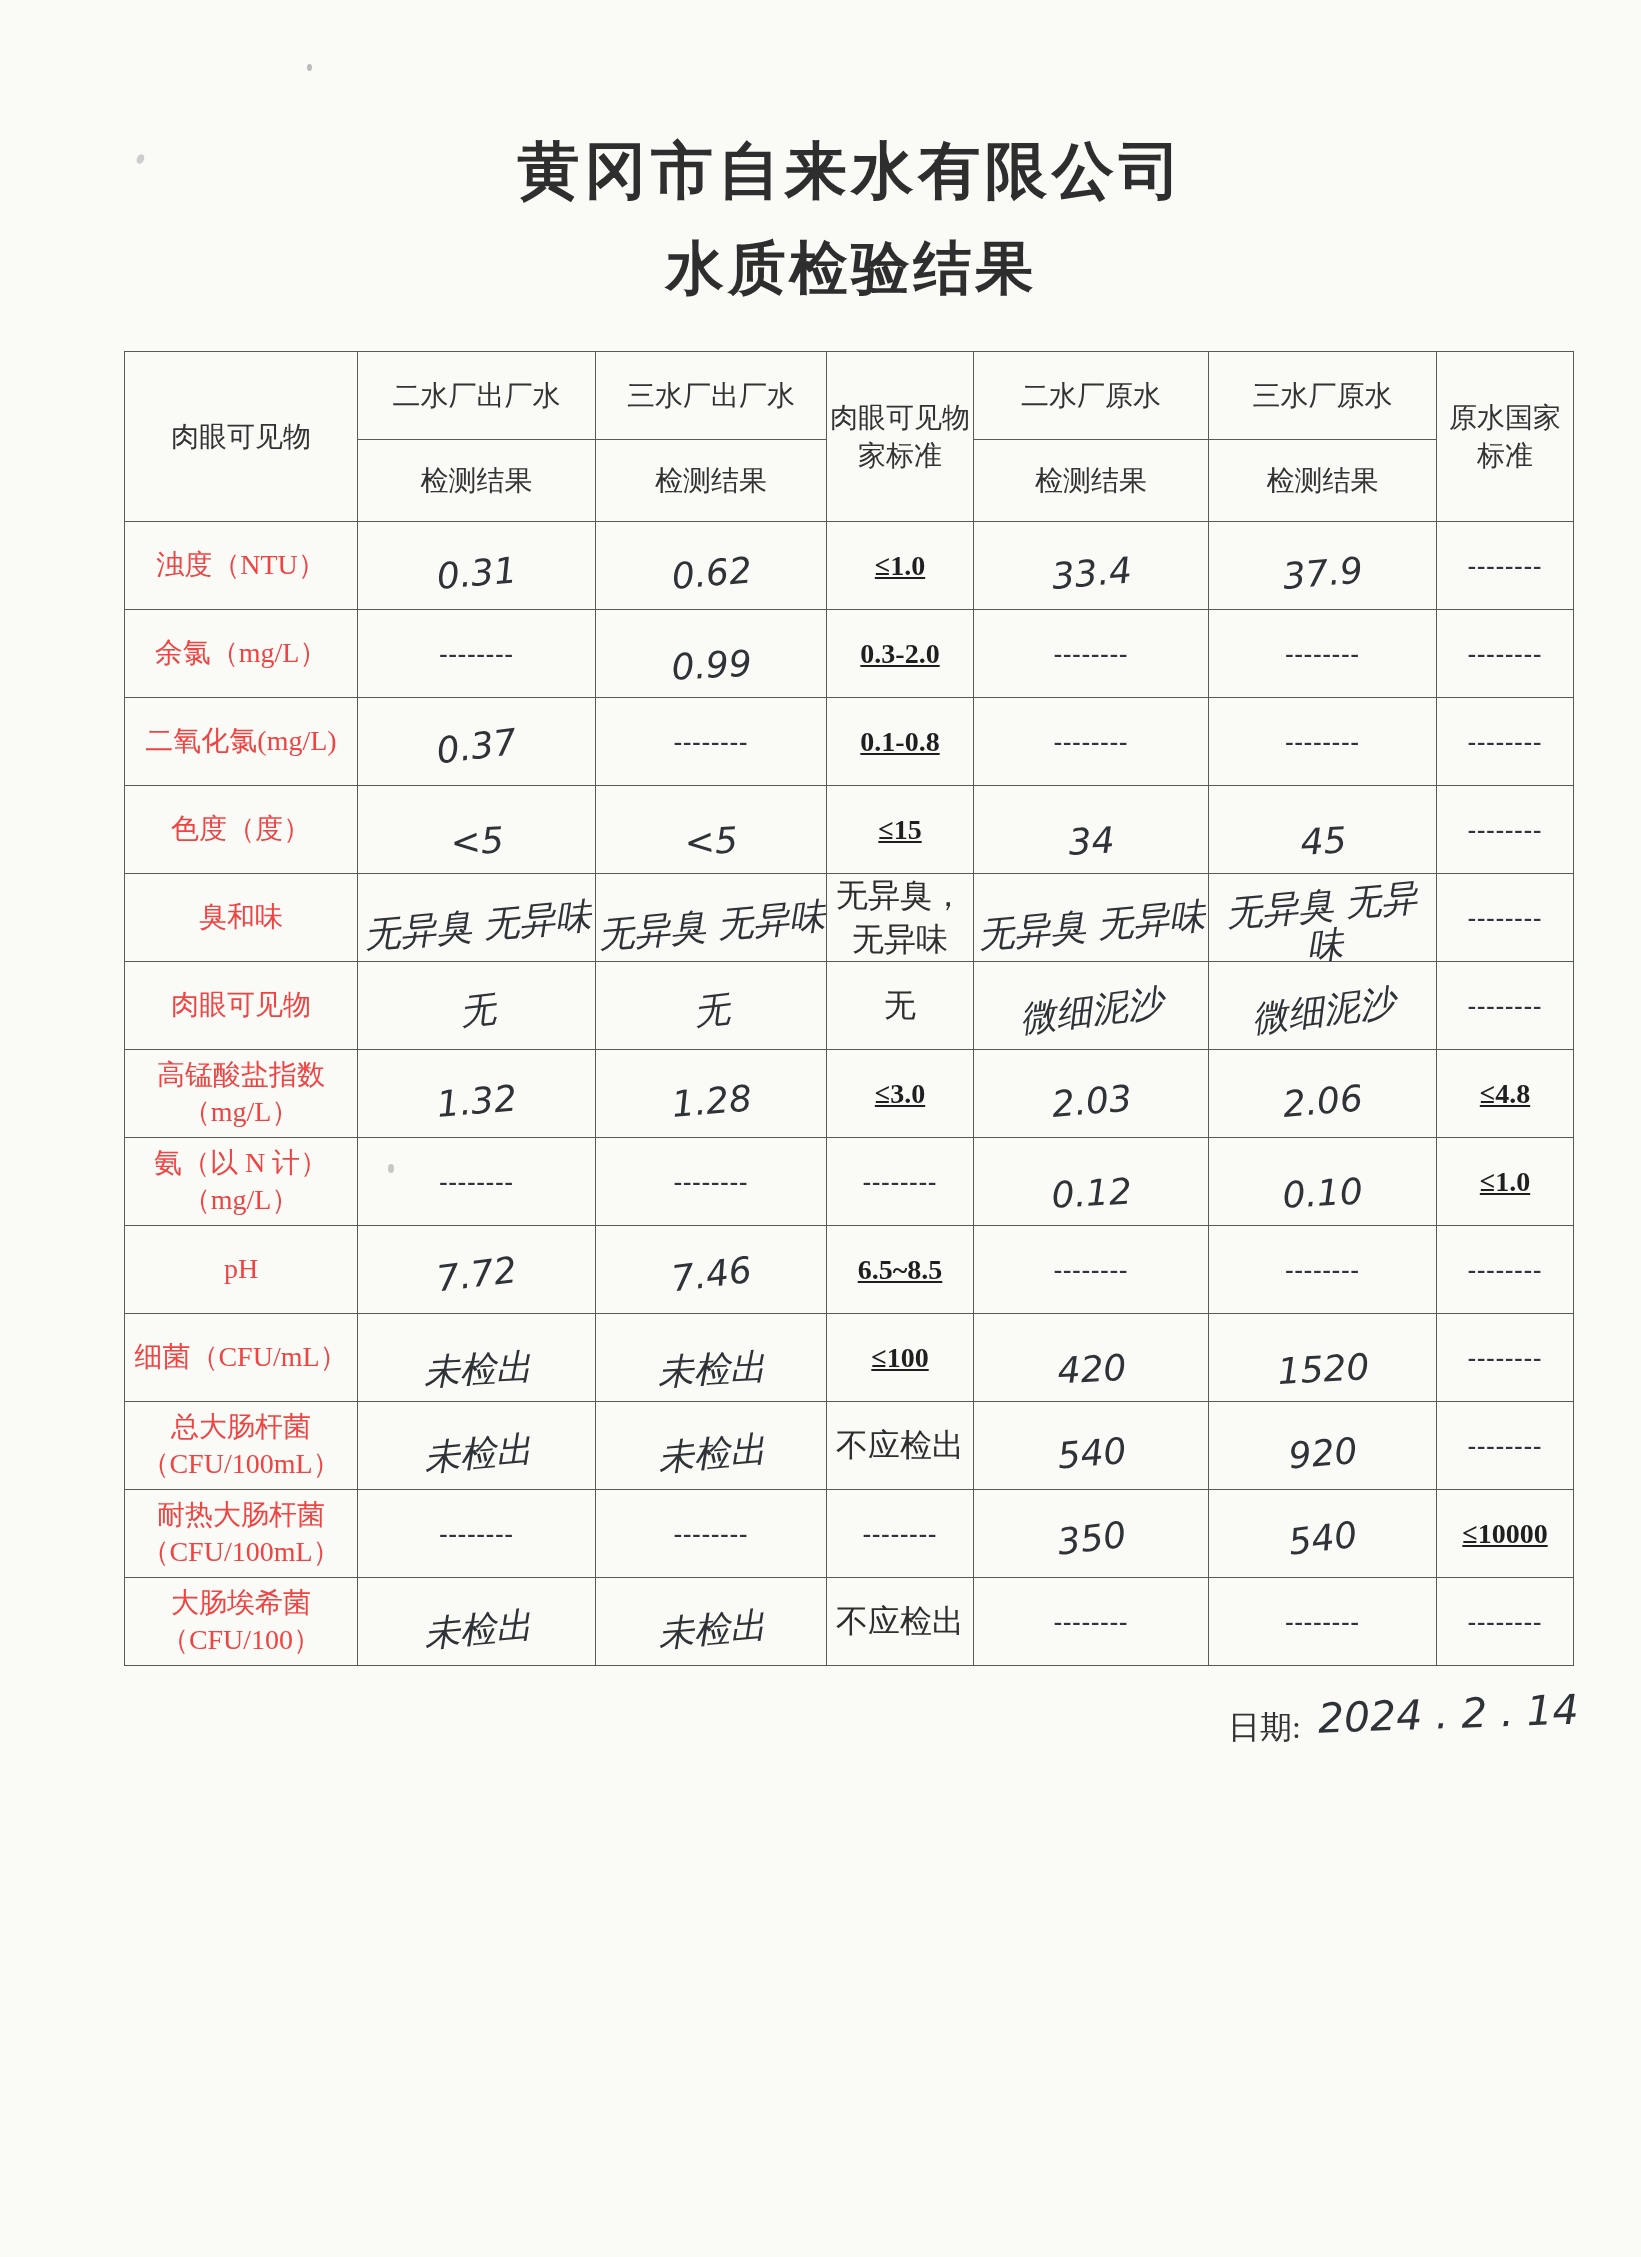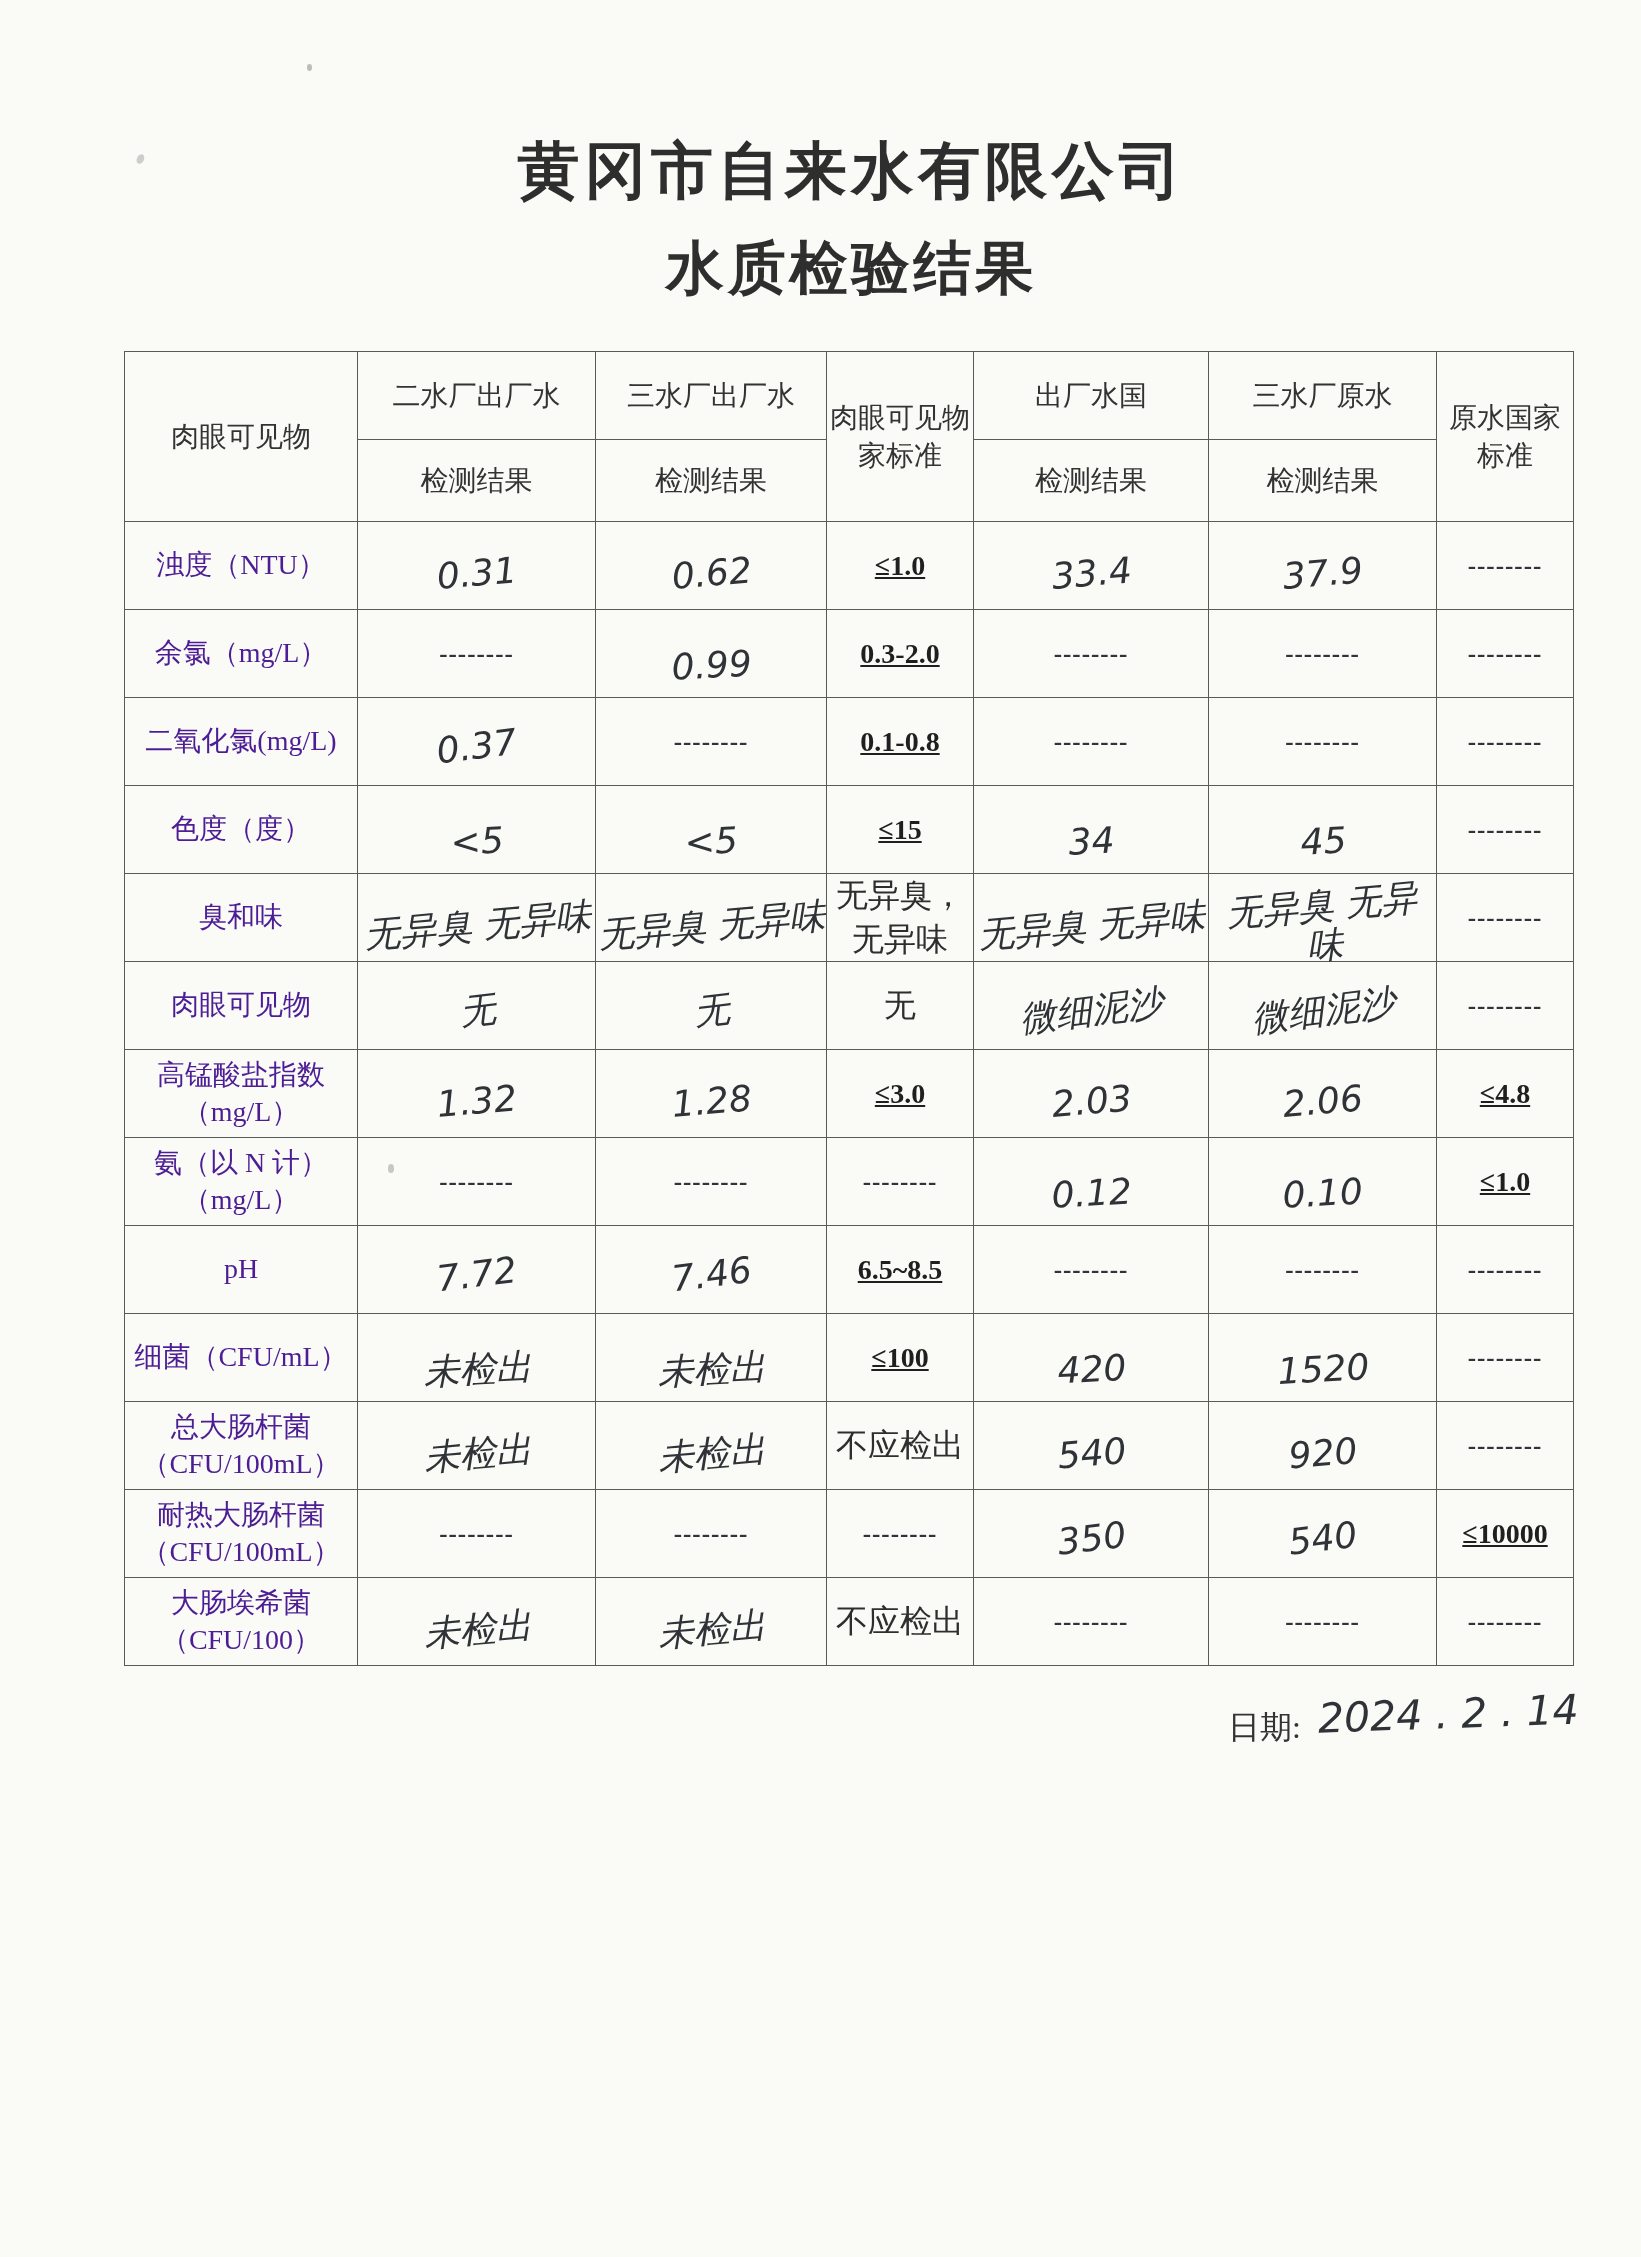--- a/index.html
+++ b/index.html
@@ -27,21 +27,21 @@
   .wq th, .wq td {
     border:1.9px solid #565b55; text-align:center; vertical-align:middle;
     padding:0; overflow:visible;
   }
   .wq th { font-weight:normal; font-size:28px; color:#333; }
   .wq thead tr.h1 > th { height:87px; }
   .wq thead tr.h2 > th { height:81px; }
   .wq tbody tr { height:88px; }
   .hb { font-weight:bold; color:#222; }
   .pre { white-space:pre-line; }
-  td.item { font-size:28px; color:#4c1d95; line-height:1.3; }
+  td.item { font-size:28px; color:#ef4444; line-height:1.3; }
   .cellv { display:inline-block; white-space:pre-line; }
   .std  { font-size:32px; color:#2e2e2e; line-height:1.35; }
   .stdb { font-size:28px; font-weight:bold; color:#1f1f1f;text-decoration:underline; }
   .dash { font-weight:bold; font-size:25px; letter-spacing:1px; color:#30343a; }
   .hand {
     font-family:"DejaVu Sans", sans-serif; font-style:italic;
     font-size:36px; color:#2f3236; line-height:1.1;
     transform:rotate(-5deg) translateY(7.7px);
   }
   tbody tr:nth-child(even) .hand { transform:rotate(-3deg) translateY(11.6px); }
@@ -78,21 +78,21 @@
       <col style="width:228px">
     <col style="width:137px">
   </colgroup>
   <thead>
     <tr class="h1">
       <th rowspan="2">肉眼可见物</th>
       <th>二水厂出厂水</th>
       <th>三水厂出厂水</th>
       <th rowspan="2" class="hb pre">肉眼可见物
 家标准</th>
-      <th>出厂水国</th>
+      <th>二水厂原水</th>
       <th>三水厂原水</th>
       <th rowspan="2" class="hb pre">原水国家
 标准</th>
     </tr>
     <tr class="h2">
       <th>检测结果</th>
       <th>检测结果</th>
       <th>检测结果</th>
       <th>检测结果</th>
     </tr>

